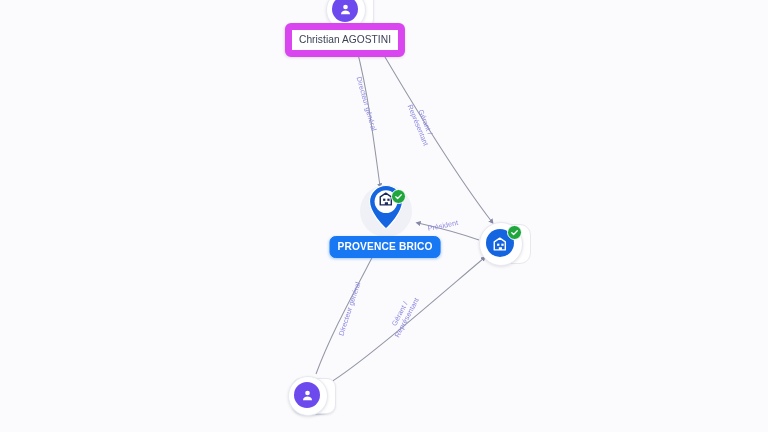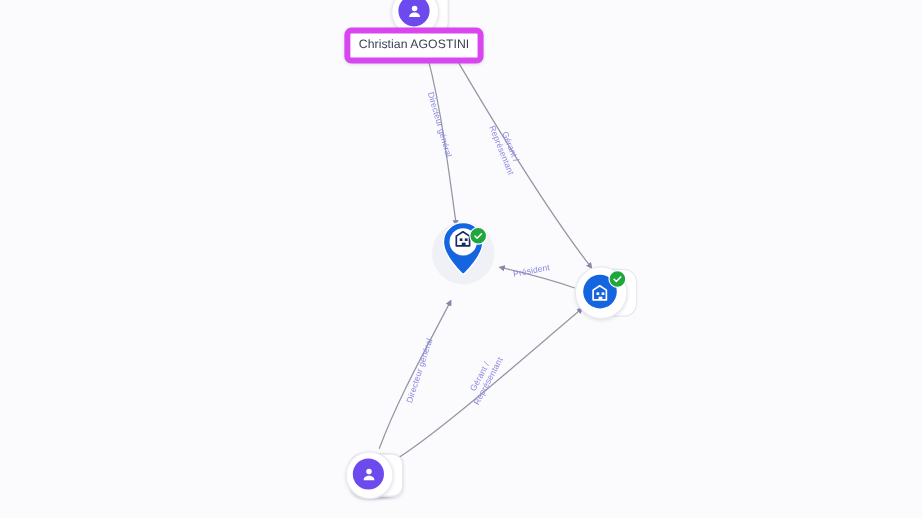--- a/index.html
+++ b/index.html
@@ -151,21 +151,21 @@
   
   .node-label {
     position: absolute;
     font-size: 10.2px;
     line-height: 13px;
     white-space: nowrap;
     padding: 3px 7px 3.5px 7px;
     border-radius: 6px;
     background: #ffffff;
     color: #3b4256;
-    border: 5px solid #d946ef;
+    border: 7px solid #d946ef;
     box-shadow: 0 1px 2.5px rgba(40,44,80,.13);
     transform: translateX(-50%);
     letter-spacing: .05px;
   }
   .node-label.selected {
     background: #1877f2;
     color: #ffffff;
     border: 1px solid #1877f2;
     font-weight: 600;
     letter-spacing: .15px;
@@ -238,20 +238,21 @@
         <rect x="13.2" y="12.2" width="3.2" height="3.1" fill="#1b2a5e"></rect>
         <rect x="9.6" y="17.3" width="4.5" height="3.7" fill="#1b2a5e"></rect>
       </svg>
     </div>
     <div class="badge" style="left:5px; top:-24px;">
       <svg width="9" height="9" viewBox="0 0 24 24">
         <path d="M4.8 12.6l4.8 4.8L19.4 7.4" fill="none" stroke="#ffffff" stroke-width="3.4" stroke-linecap="round" stroke-linejoin="round"></path>
       </svg>
     </div>
   </div>
+  <div class="node-label selected" style="left:385px; top:236px;">PROVENCE BRICO</div>
 
   <div class="node" style="left:500px; top:243px;">
     <div class="co-stack c1"></div>
     <div class="co-stack c2"></div>
     <div class="co-ring"></div>
     <div class="co-circle">
       <svg width="17" height="17" viewBox="0 0 24 24">
         <path d="M3.2 21V9.6L11 4.4l7.8 5.2V21z" fill="none" stroke="#ffffff" stroke-width="2" stroke-linejoin="round"></path>
         <rect x="7.2" y="12.2" width="3.2" height="3.1" fill="#ffffff"></rect>
         <rect x="13.2" y="12.2" width="3.2" height="3.1" fill="#ffffff"></rect>

